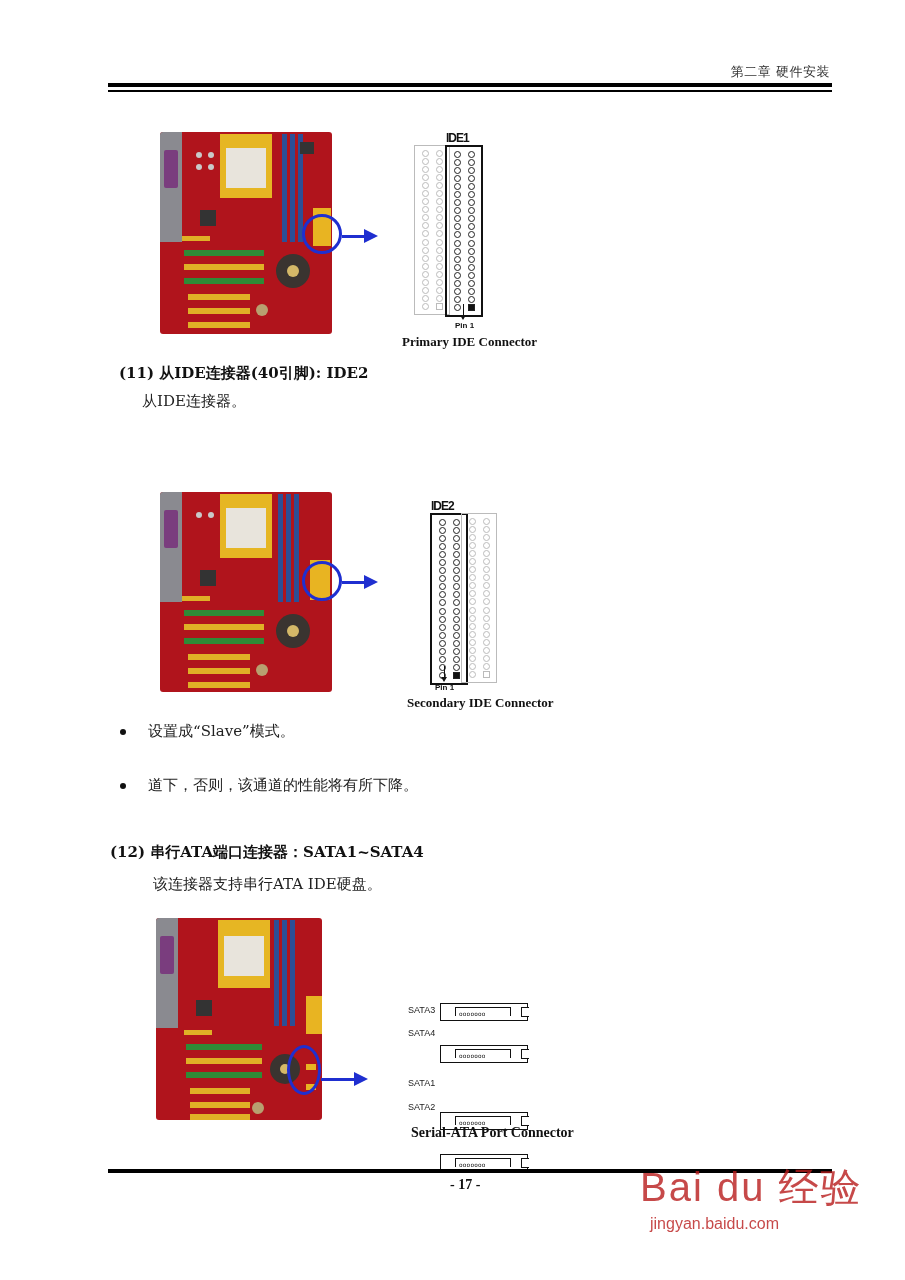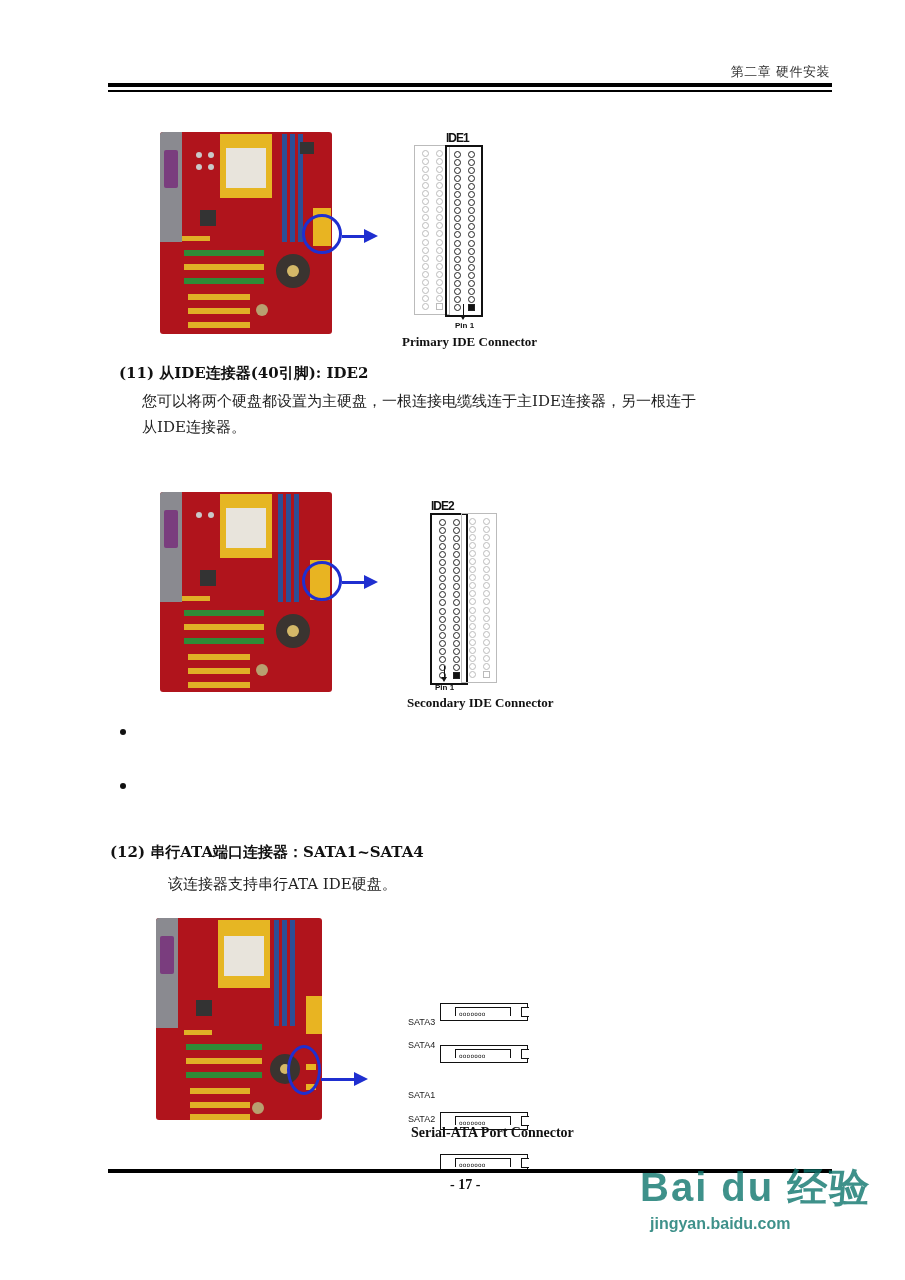--- a/index.html
+++ b/index.html
@@ -39,28 +39,28 @@
   .pin1-arrow { width: 1px; height: 12px; background: #111; }
   .pin1-head { width: 0; height: 0; border-left: 3px solid transparent; border-right: 3px solid transparent; border-top: 5px solid #111; }
   .pin1-text { font-family: "Liberation Sans", sans-serif; font-weight: bold; font-size: 8px; }
   .caption { font-family: "Liberation Serif", serif; font-weight: bold; font-size: 13px; white-space: nowrap; }
 
   .heading { font-weight: bold; font-size: 15px; white-space: nowrap; }
   .para { font-size: 15px; line-height: 26px; color: #222; }
   .bullet-dot { width: 6px; height: 6px; border-radius: 50%; background: #111; }
 
   
-  .sata-label { font-family: "Liberation Sans", sans-serif; font-size: 9px; color: #222; margin-top: 12px; }
+  .sata-label { font-family: "Liberation Sans", sans-serif; font-size: 9px; color: #222; }
   .sata-port { width: 88px; height: 18px; border: 1.5px solid #111; position: relative; background: #fff; }
   .sata-notch { position: absolute; right: -2px; top: 3px; width: 8px; height: 10px; background: #fff; border-left: 1.5px solid #111; border-top: 1.5px solid #111; border-bottom: 1.5px solid #111; }
   .sata-inner { position: absolute; left: 14px; top: 3px; width: 56px; height: 9px; border: 1.5px solid #111; border-bottom: none; }
   .sata-pins { position: absolute; left: 18px; top: 7px; font-size: 6px; letter-spacing: 0.2px; font-family: "DejaVu Sans Mono", monospace; line-height: 6px; }
 
   .page-num { font-weight: bold; font-size: 14px; font-family: "Liberation Serif", serif; }
-  .watermark { color: #0f766e; font-family: "Liberation Sans", sans-serif; font-weight: bold; text-align: right; }
+  .watermark { color: #b91c1c; font-family: "Liberation Sans", sans-serif; font-weight: normal; text-align: right; }
 </style>
 </head>
 <body>
 
 <div class="abs header-text">第二章  硬件安装</div>
 <div class="abs rule-thick" style="top:83px;"></div>
 <div class="abs rule-thin" style="top:90px;"></div>
 
 <div class="abs mb" style="left:160px;top:132px;width:172px;height:202px;">
   <div class="io"></div>
@@ -178,21 +178,20 @@
     <div class="pin"></div>
     <div class="pin sq"></div>
   </div>
 <div class="abs pin1-arrow" style="left:463px;top:304px;"></div>
 <div class="abs pin1-head" style="left:460px;top:315px;"></div>
 <div class="abs pin1-text" style="left:455px;top:321px;">Pin 1</div>
 <div class="abs caption" style="left:402px;top:334px;">Primary IDE Connector</div>
 
 <div class="abs heading" style="left:119px;top:364px;">(11)  从IDE连接器(40引脚): IDE2</div>
 <div class="abs para" style="left:142px;top:388px;width:700px;">
-  <div>您可以将两个硬盘都设置为主硬盘，一根连接电缆线连于主IDE连接器，另一根连于</div>
   <div>从IDE连接器。</div>
 </div>
 
 <div class="abs mb" style="left:160px;top:492px;width:172px;height:200px;">
   <div class="io"></div>
     <div class="io2"></div>
   <div class="socket" style="left:60px;top:2px;width:52px;height:64px;"></div>
   <div class="socket-inner" style="left:66px;top:16px;width:40px;height:40px;"></div>
   <div class="dimm" style="left:118px;top:2px;height:108px;"></div>
   <div class="dimm" style="left:126px;top:2px;height:108px;"></div>
@@ -301,27 +300,29 @@
     <div class="pin"></div>
     <div class="pin sq"></div>
   </div>
 <div class="abs pin1-arrow" style="left:444px;top:666px;"></div>
 <div class="abs pin1-head" style="left:441px;top:677px;"></div>
 <div class="abs pin1-text" style="left:435px;top:683px;">Pin 1</div>
 <div class="abs caption" style="left:407px;top:695px;">Secondary IDE Connector</div>
 
 <div class="abs bullet-dot" style="left:120px;top:729px;"></div>
 <div class="abs para" style="left:142px;top:718px;width:700px;">
+  <div style="padding-left:6px;">设置成“Slave”模式。</div>
 </div>
 <div class="abs bullet-dot" style="left:120px;top:783px;"></div>
 <div class="abs para" style="left:142px;top:772px;width:700px;">
+  <div style="padding-left:6px;">道下，否则，该通道的性能将有所下降。</div>
 </div>
 
 <div class="abs heading" style="left:110px;top:843px;">(12)   串行ATA端口连接器：SATA1~SATA4</div>
-<div class="abs para" style="left:168px;top:871px;">该连接器支持串行ATA IDE硬盘。</div>
+<div class="abs para" style="left:153px;top:871px;">该连接器支持串行ATA IDE硬盘。</div>
 
 <div class="abs mb" style="left:156px;top:918px;width:166px;height:202px;">
   <div class="io"></div>
     <div class="io2"></div>
   <div class="socket" style="left:62px;top:2px;width:52px;height:68px;"></div>
   <div class="socket-inner" style="left:68px;top:18px;width:40px;height:40px;"></div>
   <div class="dimm" style="left:118px;top:2px;height:106px;"></div>
   <div class="dimm" style="left:126px;top:2px;height:106px;"></div>
   <div class="dimm" style="left:134px;top:2px;height:106px;"></div>
   <div class="ide-y" style="left:150px;top:78px;width:16px;height:38px;"></div>

